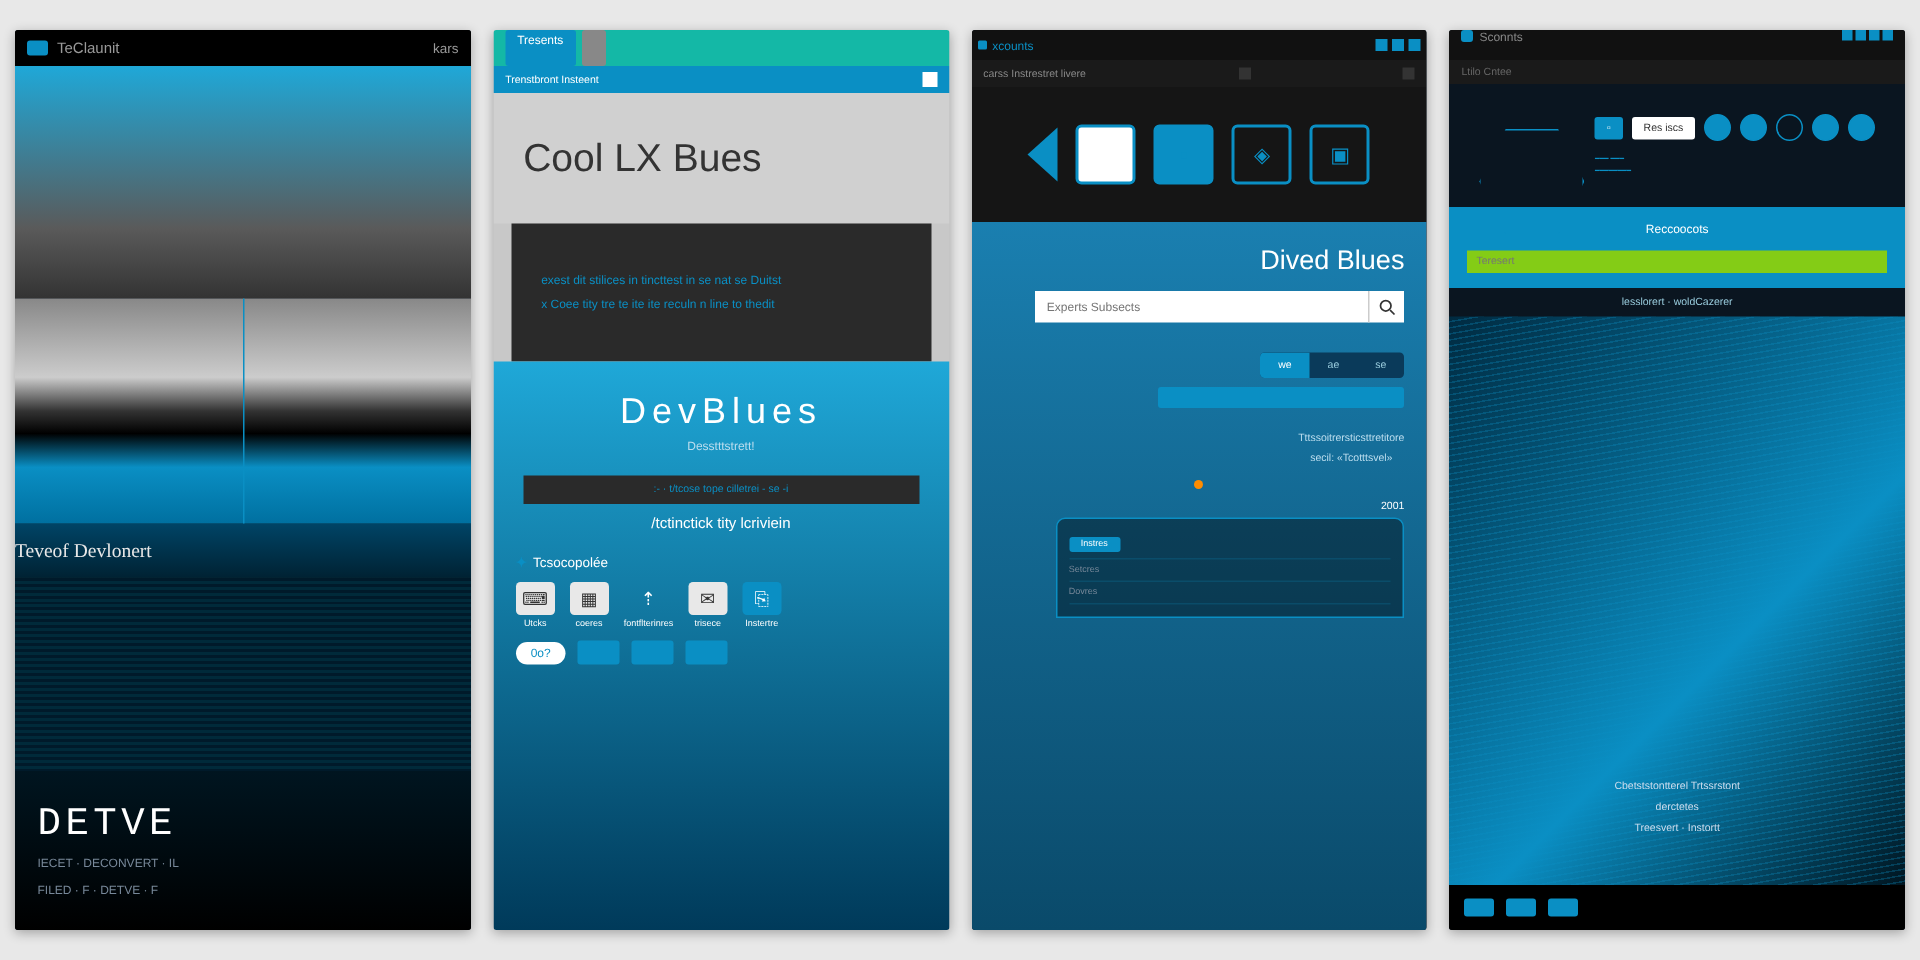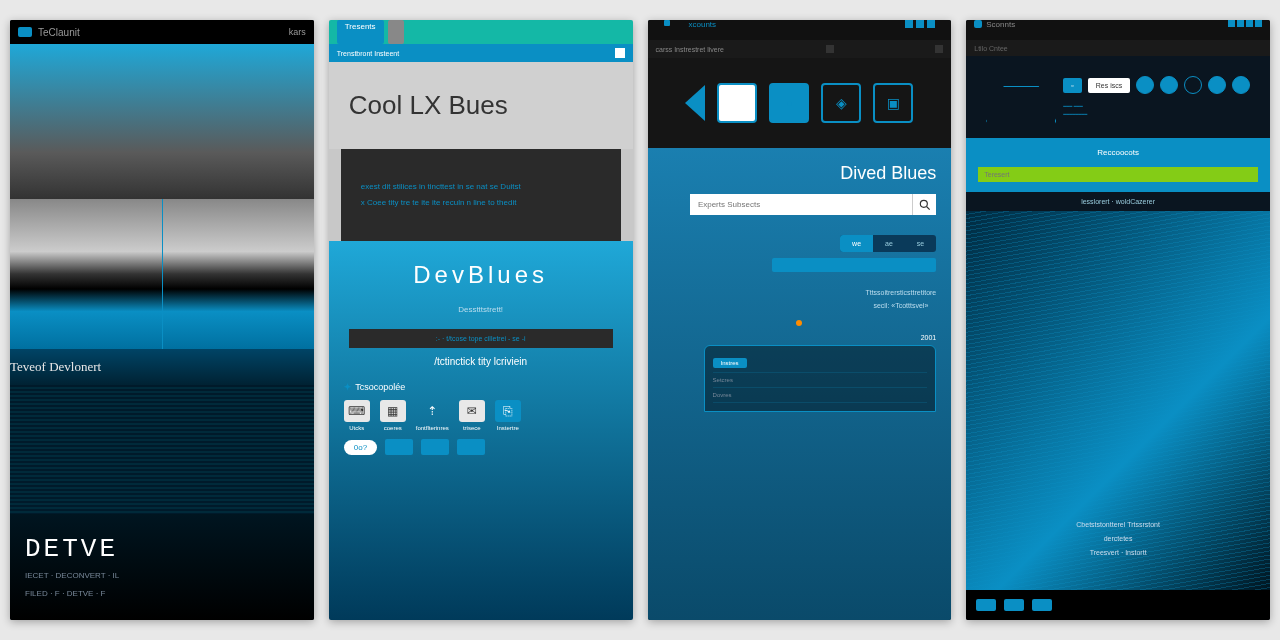--- a/index.html
+++ b/index.html
@@ -22,37 +22,37 @@
 
 .p2{background:#c8c8c8}
 .p2-top{height:24px;background:#14b8a6;display:flex;padding:0 8px;gap:4px}
 .p2-top .tab{background:#0a8fc4;font-size:8px;color:#fff;padding:2px 8px;border-radius:2px}
 .p2-top .t2{background:#888}
 .p2-nav{background:#0a8fc4;height:18px;display:flex;align-items:center;padding:0 8px;font-size:7px;color:#fff;gap:10px}
 .p2-nav .sq{width:10px;height:10px;background:#fff;margin-left:auto}
 .p2-hdr{padding:28px 20px;font-size:26px;color:#333;background:#d0d0d0}
 .p2-card{margin:0 12px;background:#2a2a2a;padding:30px 20px;font-size:8px;color:#0a8fc4;line-height:2}
 .p2-blue{flex:1;background:linear-gradient(180deg,#1fa8d8,#003a5a);padding:20px 15px;text-align:center}
-.p2-blue h2{color:#fff;font-size:24px;letter-spacing:4px;font-weight:300;margin-bottom:16px}
+.p2-blue h2{color:#fff;font-size:24px;letter-spacing:4px;font-weight:300;margin-bottom:4px}
 .p2-blue .sub{font-size:8px;color:#bde}
 .p2-bar{background:#2a2a2a;margin:15px 5px 8px;padding:6px;font-size:7px;color:#0a8fc4}
 .p2-link{font-size:10px;color:#fff;margin-bottom:15px}
 .p2-foot{margin-top:auto;text-align:left}
 .p2-foot .lbl{font-size:9px;color:#fff;margin-bottom:8px;display:flex;align-items:center;gap:4px}
 .p2-icons{display:flex;gap:10px;margin-bottom:6px}
 .p2-ico{display:flex;flex-direction:column;align-items:center;gap:3px}
 .p2-ico .box{width:26px;height:22px;background:#e8e8e8;border-radius:3px;display:flex;align-items:center;justify-content:center;font-size:12px;color:#333}
 .p2-ico.hl .box{background:#0a8fc4;color:#fff}
 .p2-ico span{font-size:6px;color:#fff}
 .p2-btm{display:flex;gap:8px;align-items:center;margin-top:8px}
 .p2-btm .pill{background:#fff;border-radius:8px;font-size:8px;padding:3px 10px;color:#0a8fc4}
 .p2-btm .b{width:28px;height:16px;background:#0a8fc4;border-radius:2px}
 
 
-.p3-top{height:20px;background:#111;display:flex;padding:0 16px;font-size:8px;color:#0a8fc4;gap:19px}
+.p3-top{height:20px;background:#111;display:flex;align-items:center;padding:0 4px;font-size:8px;color:#0a8fc4;gap:4px}
 .p3-top .dot{width:6px;height:6px;background:#0a8fc4;border-radius:1px}
 .p3-top .r{margin-left:auto;display:flex;gap:3px}
 .p3-top .r div{width:8px;height:8px;background:#0a8fc4}
 .p3-sub{height:18px;background:#1a1a1a;display:flex;align-items:center;padding:0 8px;font-size:7px;color:#888;gap:6px}
 .p3-sub .sq{width:8px;height:8px;background:#333;margin-left:auto}
 .p3-hero{background:#151515;padding:25px 15px;display:flex;align-items:center;gap:12px;justify-content:center}
 .p3-arrow{width:0;height:0;border-top:18px solid transparent;border-bottom:18px solid transparent;border-right:20px solid #0a8fc4}
 .p3-sq{width:40px;height:40px;border:2px solid #0a8fc4;border-radius:4px;display:flex;align-items:center;justify-content:center;color:#0a8fc4;font-size:14px}
 .p3-sq.fill{background:#fff;border-color:#0a8fc4}
 .p3-sq.fill2{background:#0a8fc4}

